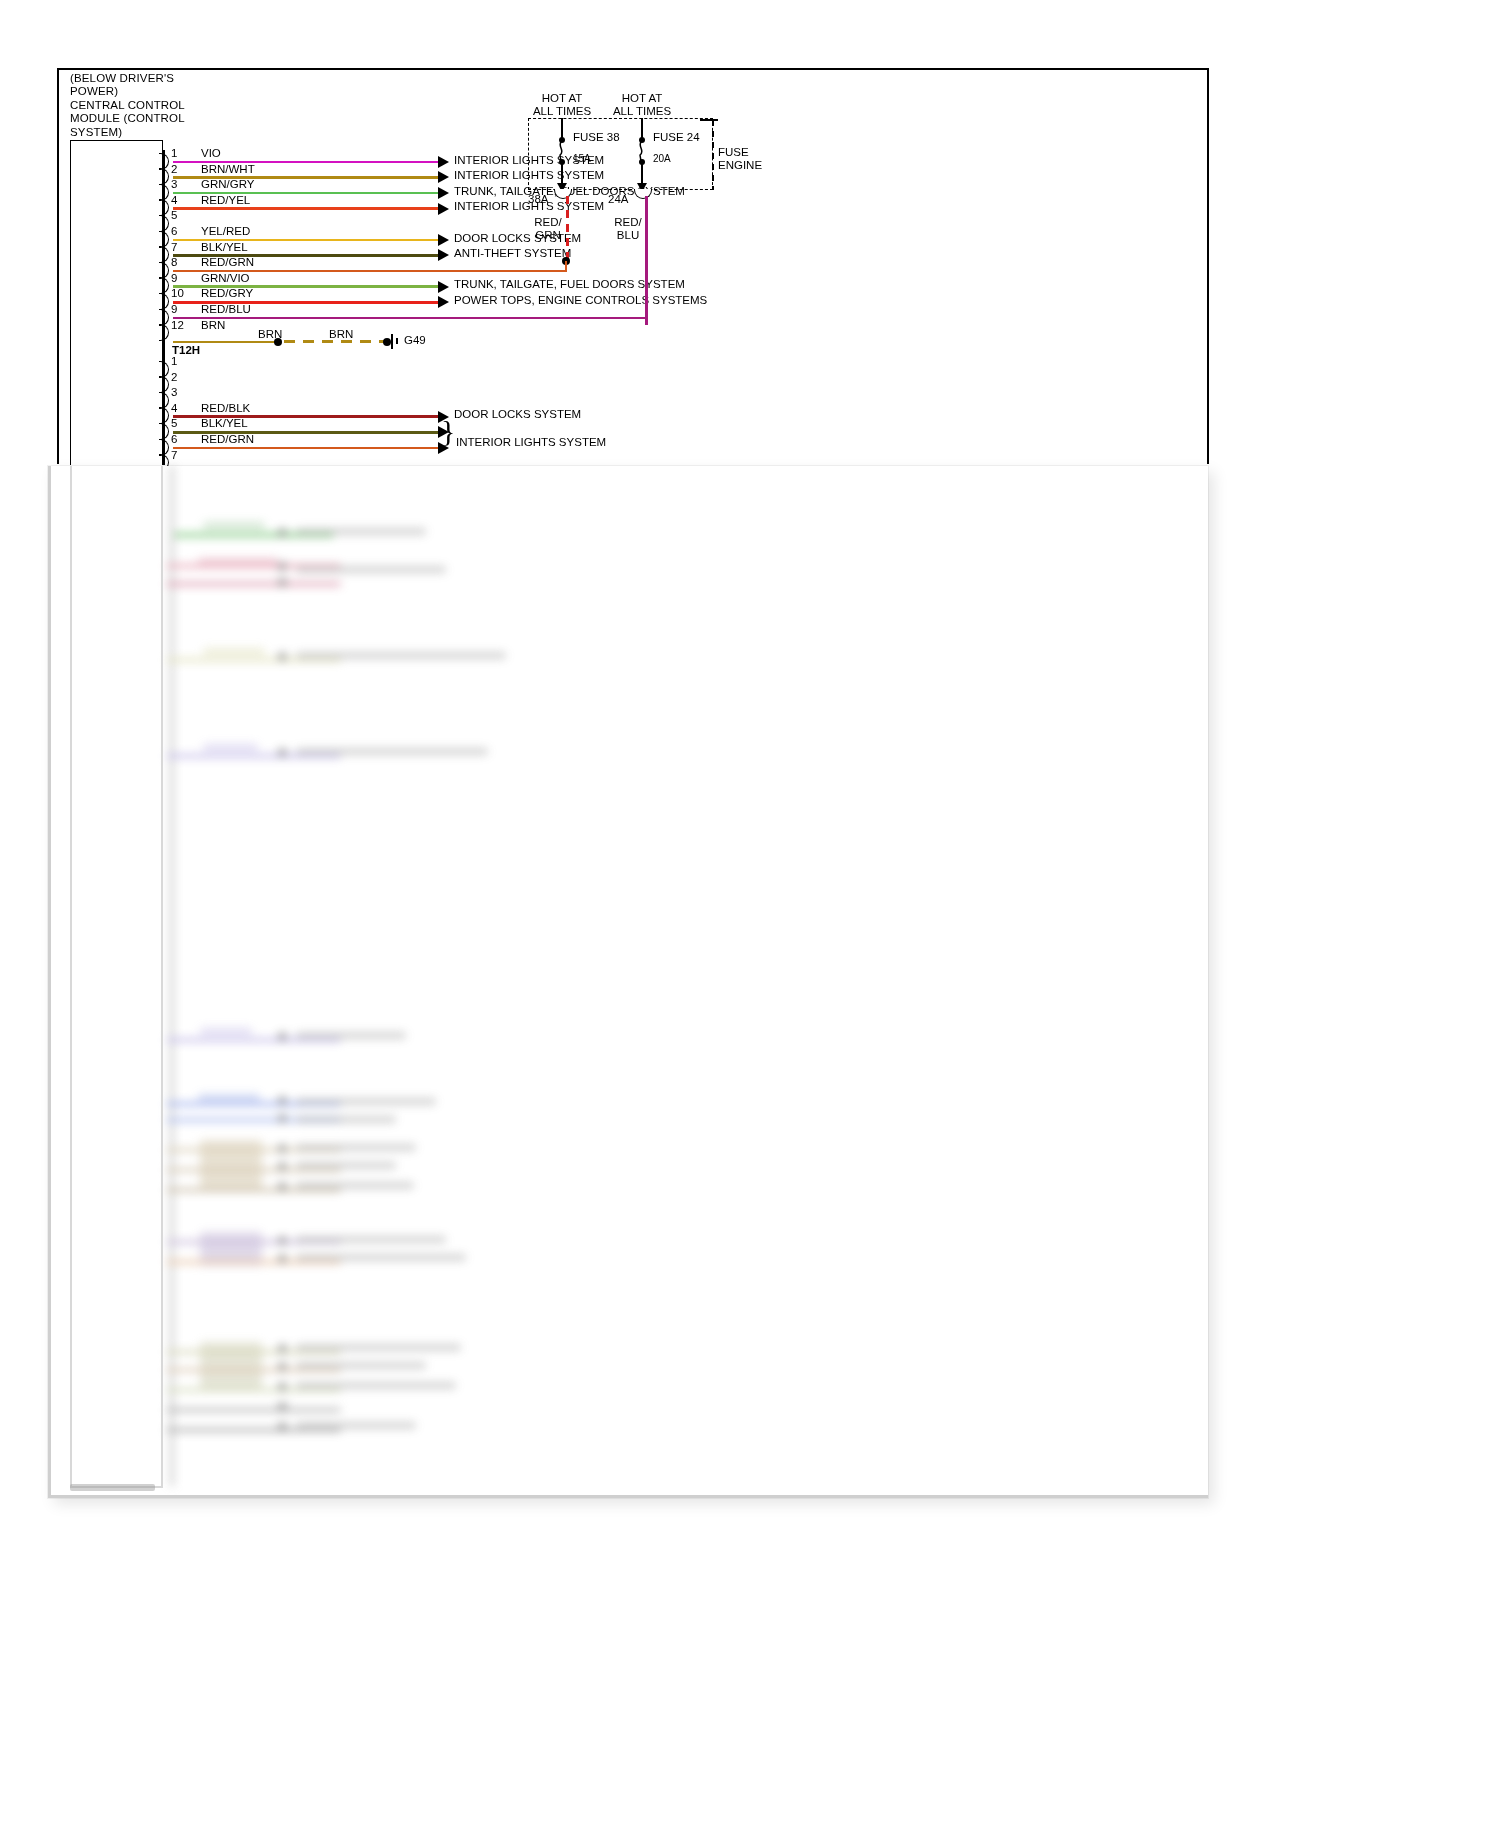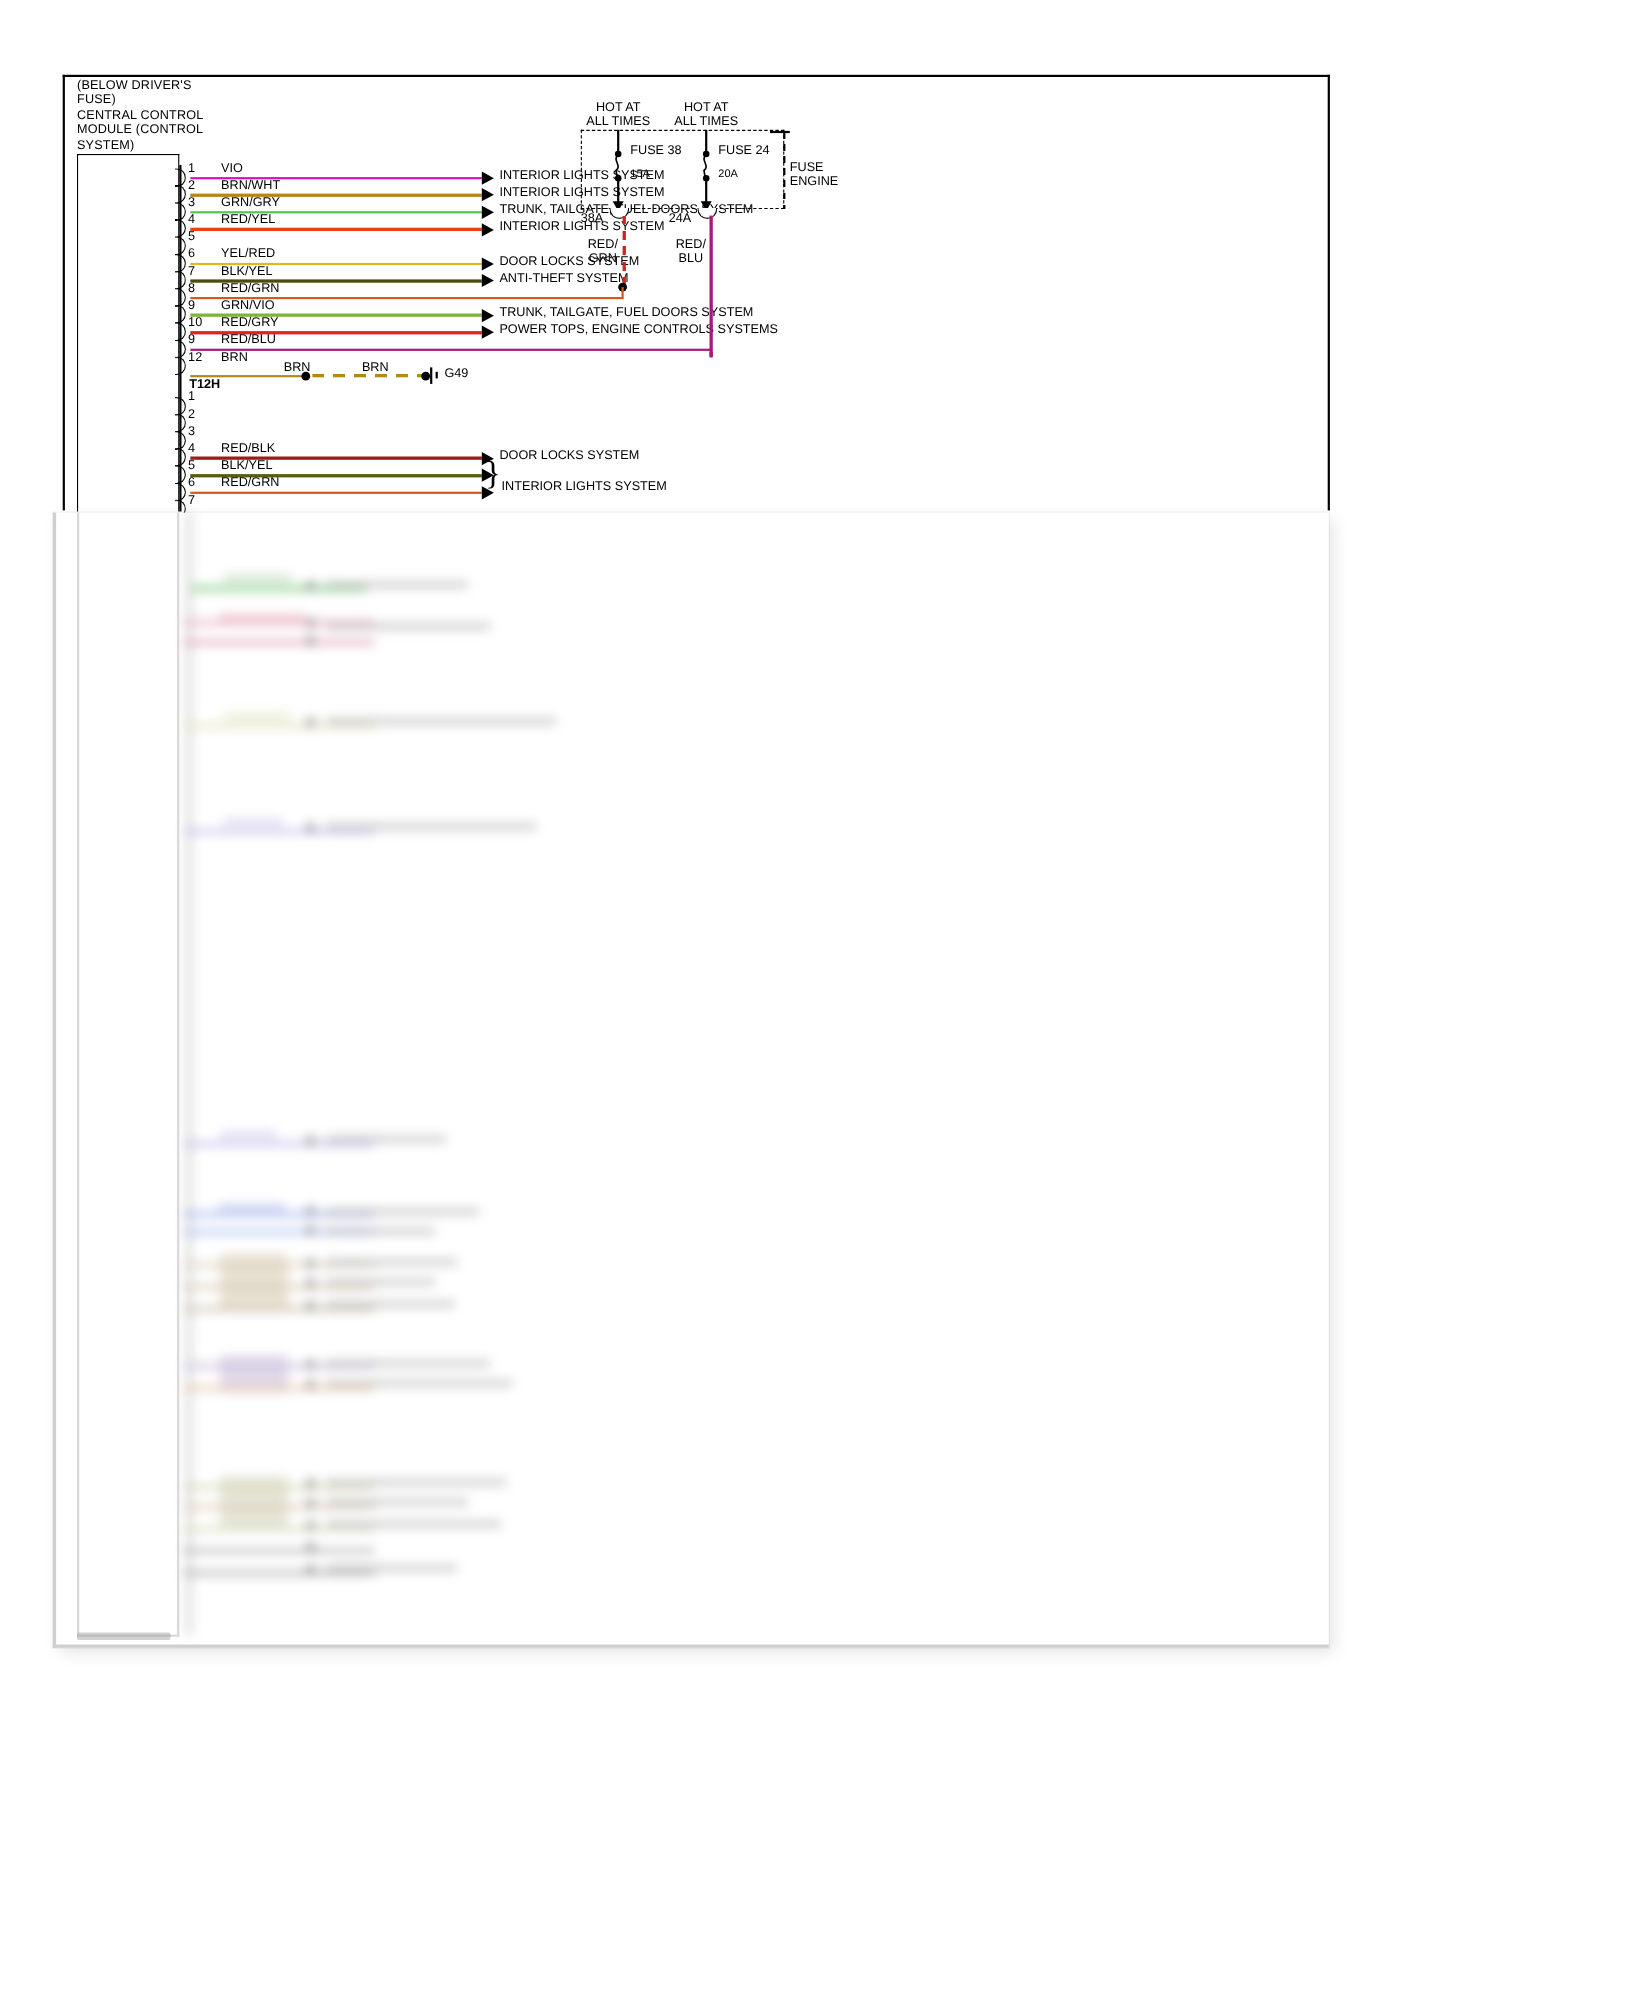--- a/index.html
+++ b/index.html
@@ -105,21 +105,21 @@
 </style>
 </head>
 <body>
 
 <div id="page-sheet">
 
   <div id="diagram-border"></div>
 
   <div id="header-label">
     <div>(BELOW DRIVER'S</div>
-    <div>FUSE)</div>
+    <div>POWER)</div>
     <div>CENTRAL CONTROL</div>
     <div>MODULE (CONTROL</div>
     <div>SYSTEM)</div>
   </div>
 
   <div id="module-box"></div>
   <div id="conn-spine"></div>
 
   <div class="conn-col" id="connector-a">
       <div class="pin-row" style="top: 0px; position: absolute; left: 0px; width: 1040px;">

